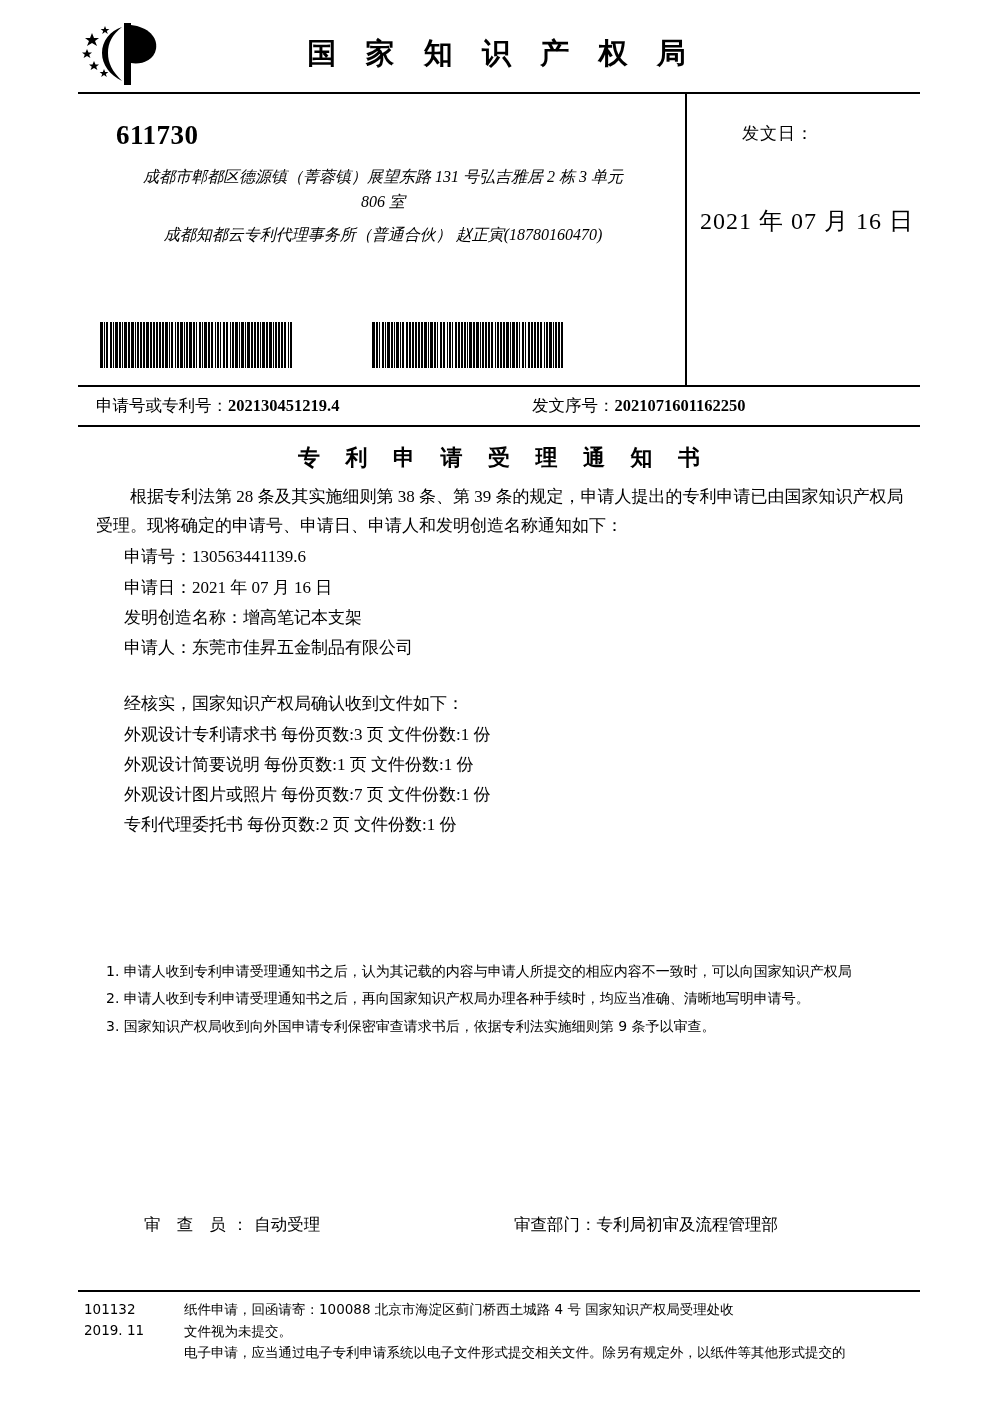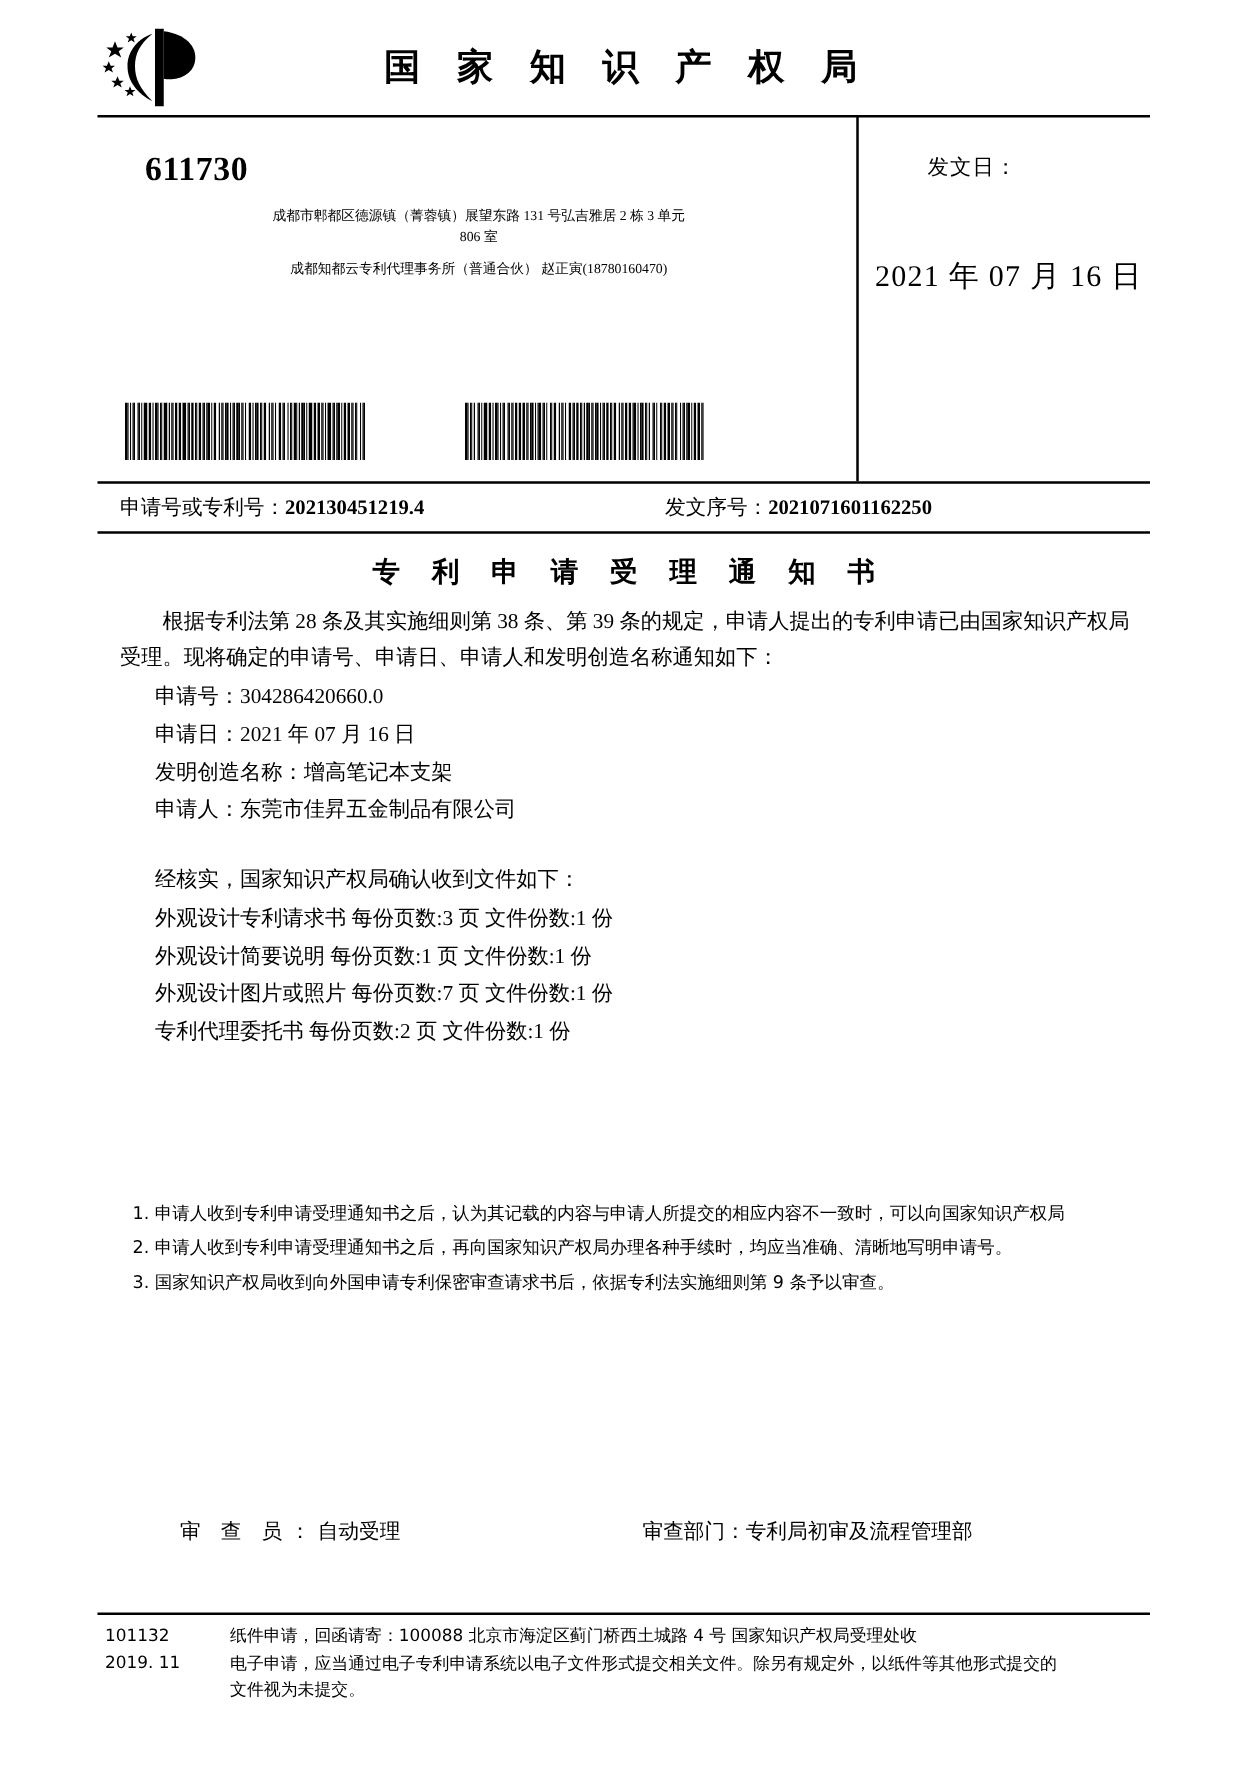--- a/index.html
+++ b/index.html
@@ -92,23 +92,24 @@
     width: 570px;
   }
   .addr-code {
     font-size: 27px;
     font-weight: bold;
     letter-spacing: 0.5px;
     margin-bottom: 14px;
     padding-left: 18px;
   }
   .addr-line {
-    font-size: 11px;
+    font-size: 16px;
     text-align: center;
     line-height: 1.55;
+    font-style: italic;
   }
   .addr-line.l2 { text-align: center; }
   .addr-line.l3 { margin-top: 8px; text-align: center; }
 
   
   .issue-label {
     position: absolute;
     left: 742px;
     top: 122px;
     font-size: 17px;
@@ -611,21 +612,21 @@
     </div>
   </div>
 
   <div class="rule rule-below-nums"></div>
 
   <div class="doc-title">专 利 申 请 受 理 通 知 书</div>
 
   <div class="body-text">
     <div class="para-indent">根据专利法第 28 条及其实施细则第 38 条、第 39 条的规定，申请人提出的专利申请已由国家知识产权局受理。现将确定的申请号、申请日、申请人和发明创造名称通知如下：</div>
     <div class="field-list">
-      <div>申请号：304286420660.0</div>
+      <div>申请号：130563441139.6</div>
       <div>申请日：2021 年 07 月 16 日</div>
       <div>发明创造名称：增高笔记本支架</div>
       <div>申请人：东莞市佳昇五金制品有限公司</div>
     </div>
     <div class="confirm-block">
       <div>经核实，国家知识产权局确认收到文件如下：</div>
       <div>外观设计专利请求书 每份页数:3 页  文件份数:1 份</div>
       <div>外观设计简要说明 每份页数:1 页  文件份数:1 份</div>
       <div>外观设计图片或照片 每份页数:7 页  文件份数:1 份</div>
       <div>专利代理委托书 每份页数:2 页  文件份数:1 份</div>
@@ -649,18 +650,18 @@
 
   <div class="rule rule-bottom"></div>
 
   <div class="footer">
     <div class="footer-col-left">
       <div>101132</div>
       <div>2019. 11</div>
     </div>
     <div class="footer-col-right">
       <div>纸件申请，回函请寄：100088 北京市海淀区蓟门桥西土城路 4 号   国家知识产权局受理处收</div>
+      <div>文件视为未提交。</div>
       <div>电子申请，应当通过电子专利申请系统以电子文件形式提交相关文件。除另有规定外，以纸件等其他形式提交的</div>
-      <div>文件视为未提交。</div>
     </div>
   </div>
 
 </div>
 
 </body></html>

